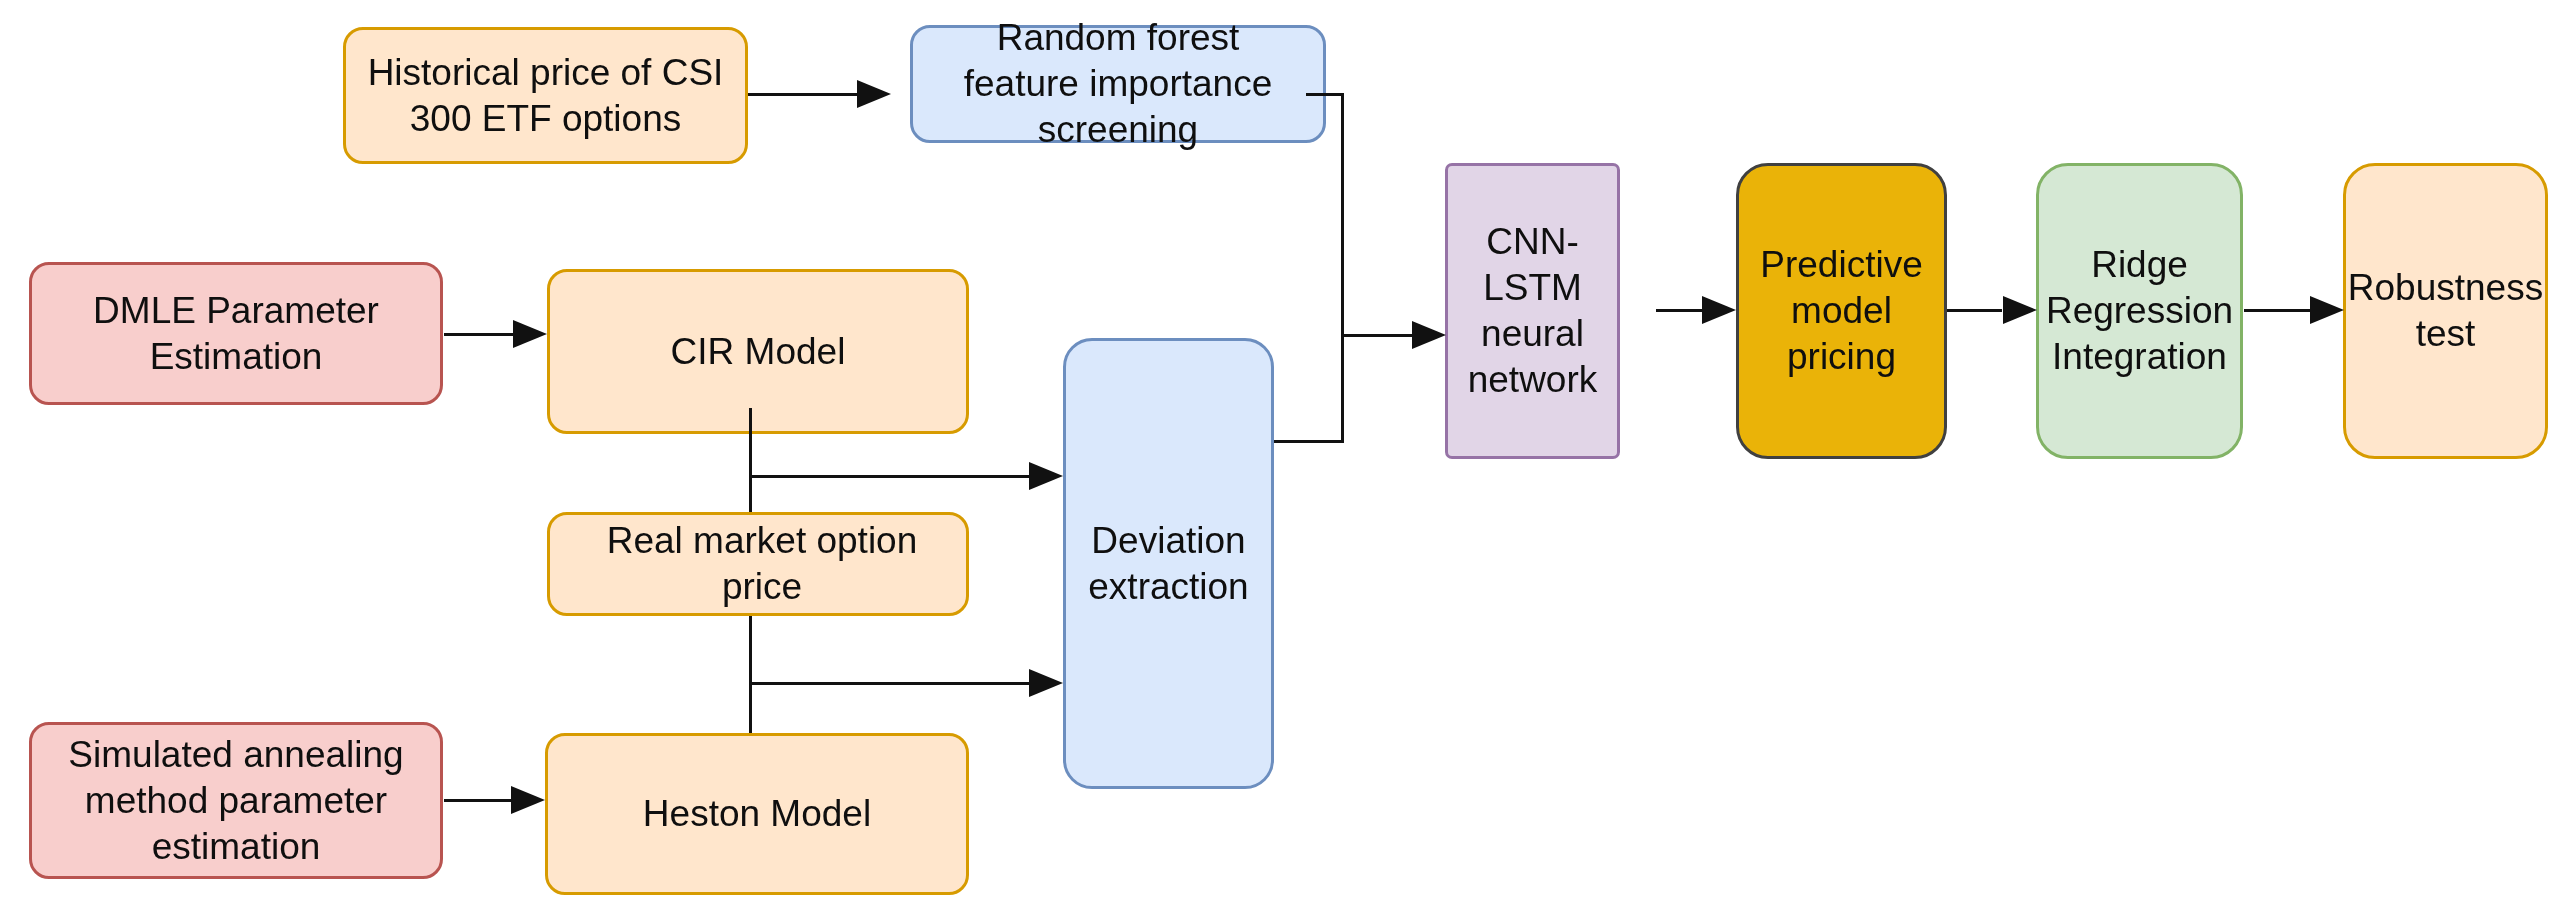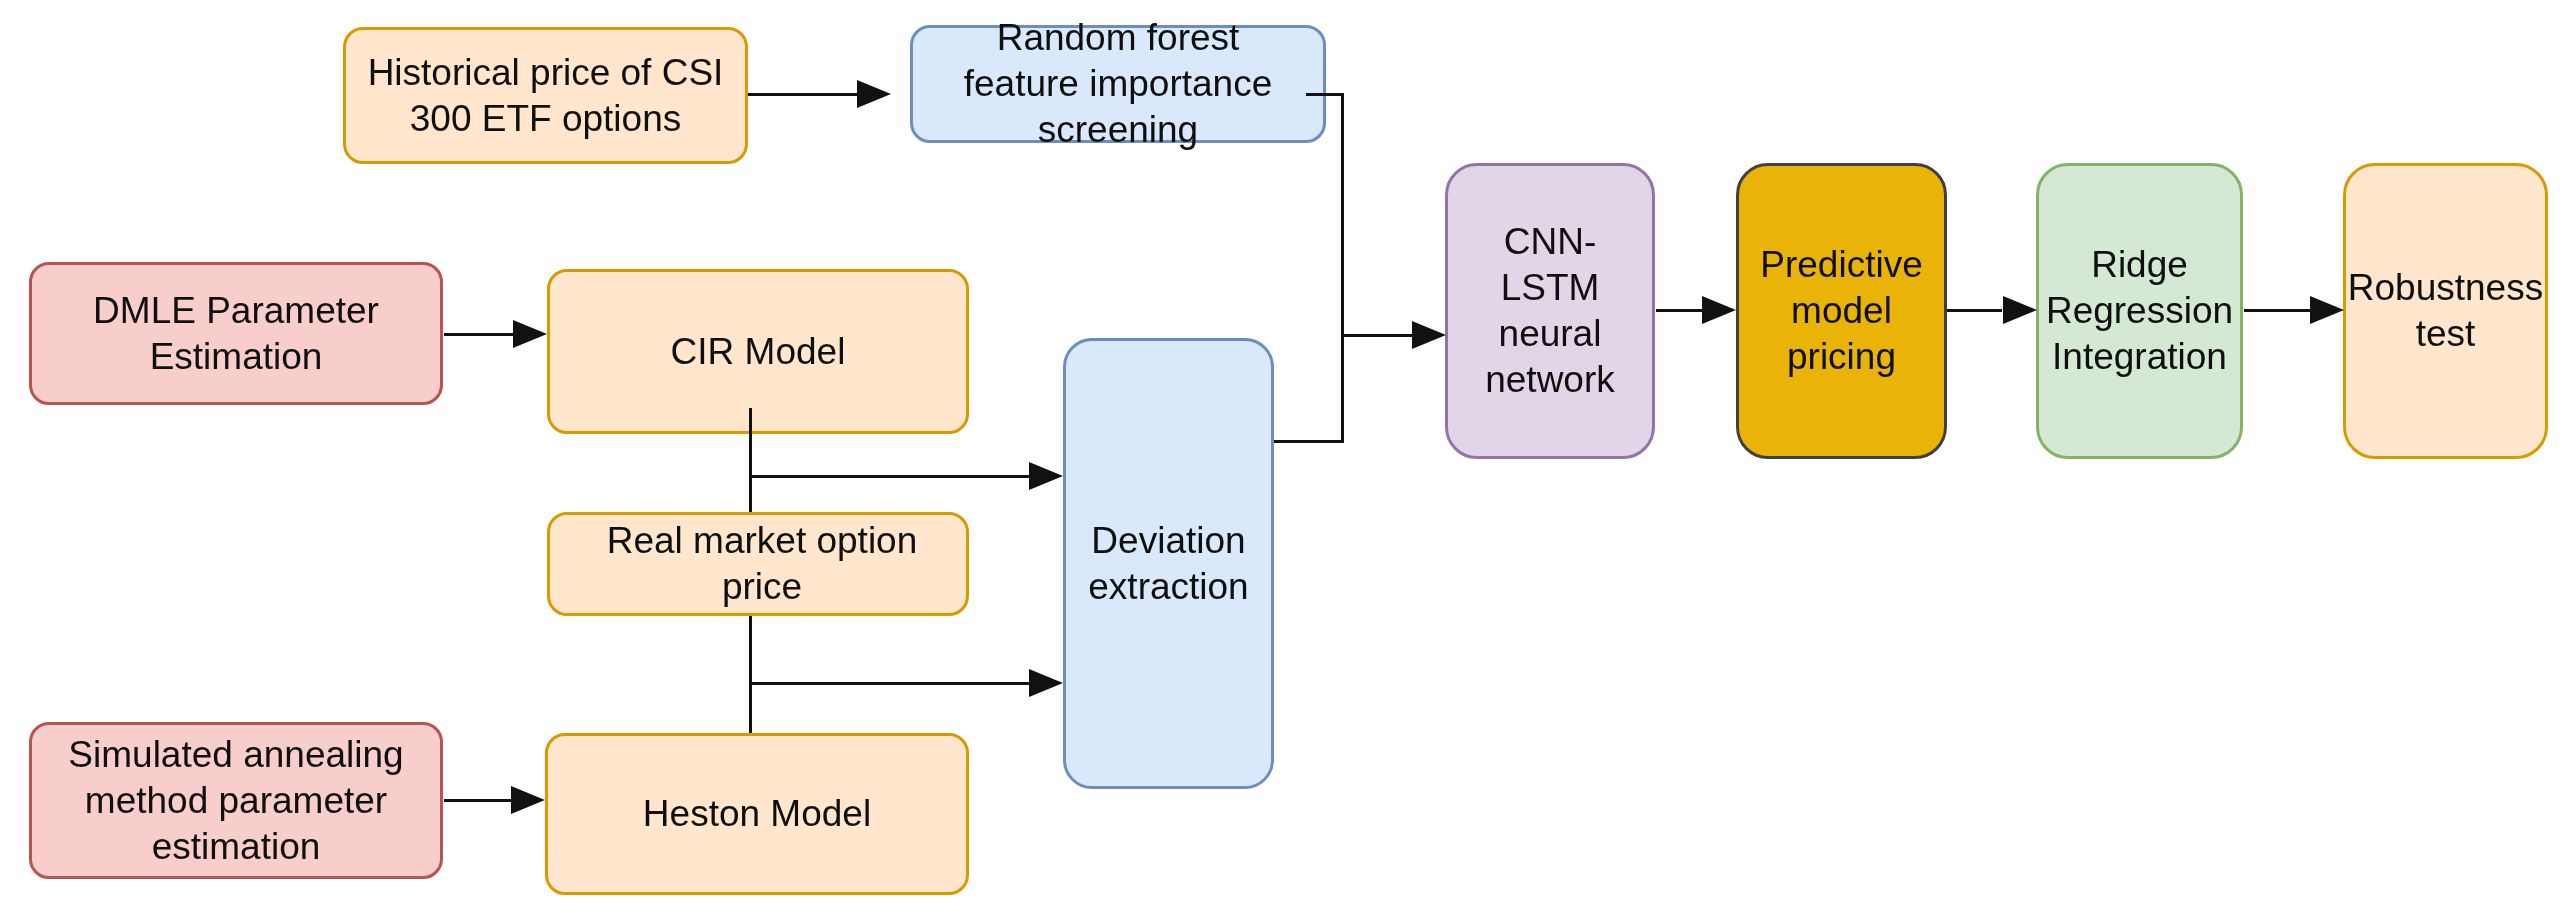--- a/index.html
+++ b/index.html
@@ -25,21 +25,21 @@
   
   .n-historical{left:343px;top:27px;width:405px;height:137px;}
   .n-rf{left:890px;top:25px;width:416px;height:118px;margin-left:20px;}
   .n-dmle{left:29px;top:262px;width:414px;height:143px;}
   .n-cir{left:547px;top:269px;width:422px;height:165px;}
   .n-real{left:547px;top:512px;width:422px;height:104px;}
   .n-sim{left:29px;top:722px;width:414px;height:157px;}
   .n-heston{left:545px;top:733px;width:424px;height:162px;}
   
   .n-dev{left:1063px;top:338px;width:211px;height:451px;border-radius:29px;}
-  .n-cnn{left:1445px;top:163px;width:210px;height:296px;border-radius:32px;}
+  .n-cnn{left:1445px;top:163px;width:175px;height:296px;border-radius:7px;}
   .n-pred{left:1736px;top:163px;width:211px;height:296px;border-radius:32px;border-width:3.8px;}
   .n-ridge{left:2036px;top:163px;width:207px;height:296px;border-radius:32px;}
   .n-rob{left:2343px;top:163px;width:205px;height:296px;border-radius:32px;}
   
   .hl{position:absolute;height:3.1px;background:#111;}
   .vl{position:absolute;width:3.1px;background:#111;}
   .ah{position:absolute;width:0;height:0;
       border-top:14.6px solid transparent;
       border-bottom:14.6px solid transparent;
       border-left:34px solid #111;}

